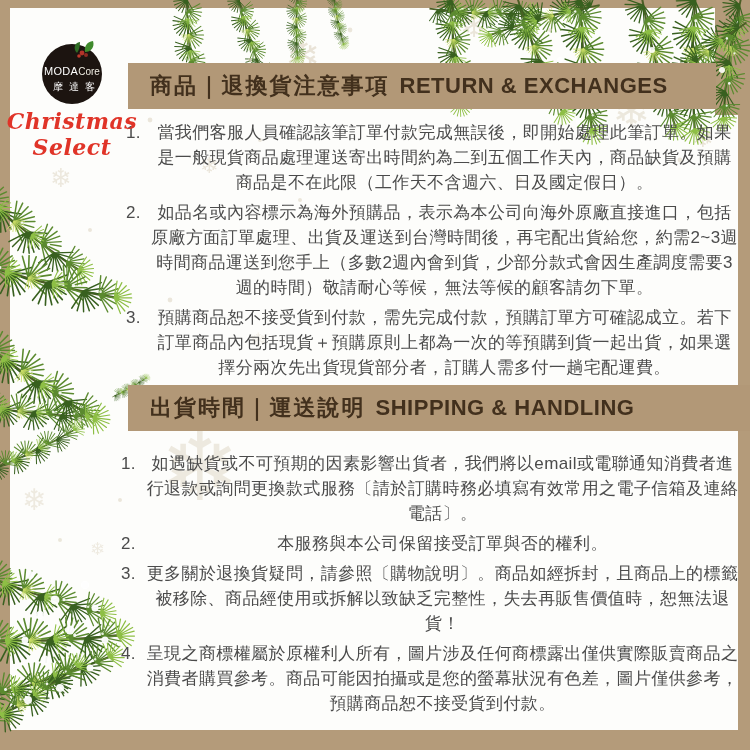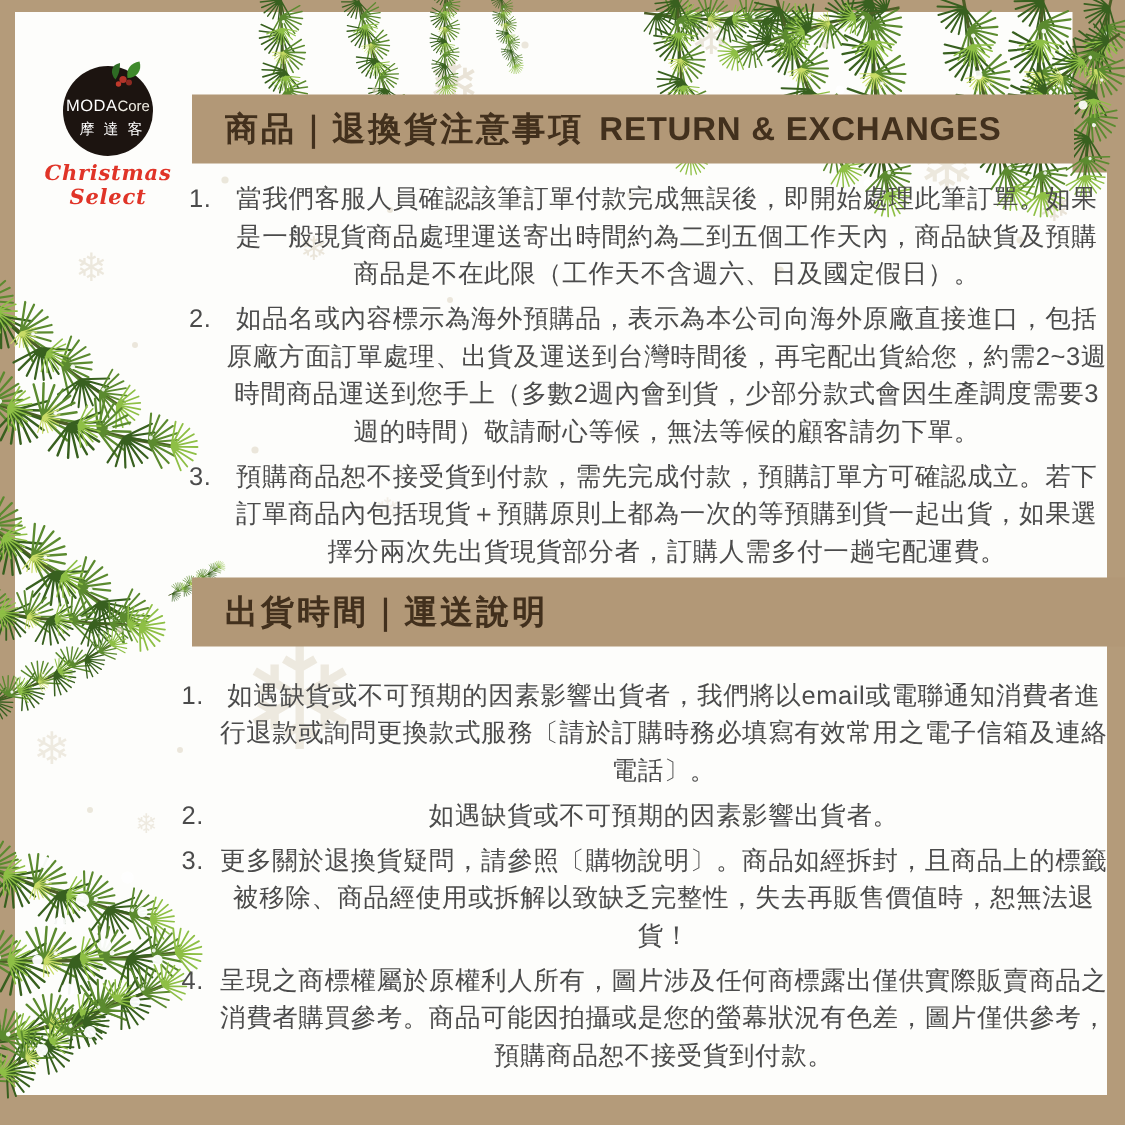--- a/index.html
+++ b/index.html
@@ -23,21 +23,21 @@
   
   .logo{position:absolute;left:6px;top:44px;width:132px;text-align:center;z-index:5;}
   .badge{position:relative;width:60px;height:60px;margin:0 auto;background:#1c1410;border-radius:50%;
          display:flex;flex-direction:column;align-items:center;justify-content:center;}
   .badge .row{line-height:1;margin-top:7px;}
   .badge .moda{color:#ffffff;font-weight:normal;font-size:11px;letter-spacing:0.3px;}
   .badge .core{color:#efece2;font-weight:normal;font-size:10px;}
   .badge .zh{color:#ffffff;font-size:10px;letter-spacing:6px;margin-top:3px;padding-left:10px;line-height:1.2;}
   .badge svg{position:absolute;top:-5px;right:-3px;}
   .tagline{margin-top:4px;font-family:"DejaVu Serif","Liberation Serif",serif;font-style:italic;
-           font-weight:bold;font-size:14px;color:#e03428;letter-spacing:0.5px;}
+           font-weight:bold;font-size:22px;color:#e03428;letter-spacing:0.5px;}
   
   .bar{position:absolute;left:128px;height:46px;background:#b29877;color:#42301d;z-index:4;
        display:flex;align-items:center;padding-left:22px;box-sizing:border-box;
        font-size:22px;font-weight:bold;white-space:nowrap;text-align:center;}
   .bar .zh{letter-spacing:2px;}
   .bar .en{margin-left:10px;letter-spacing:0.5px;}
   #bar1{top:63px;width:588px;}
   #bar2{top:385px;width:688px;}
   
   ol.notice{position:absolute;margin:0;padding:0;list-style:none;counter-reset:n;z-index:4;
@@ -186,21 +186,22 @@
     <span class="en">RETURN &amp; EXCHANGES</span>
   </div>
   <ol class="notice" id="list1">
     <li>當我們客服人員確認該筆訂單付款完成無誤後，即開始處理此筆訂單。如果是一般現貨商品處理運送寄出時間約為二到五個工作天內，商品缺貨及預購商品是不在此限（工作天不含週六、日及國定假日）。</li>
     <li>如品名或內容標示為海外預購品，表示為本公司向海外原廠直接進口，包括原廠方面訂單處理、出貨及運送到台灣時間後，再宅配出貨給您，約需2~3週時間商品運送到您手上（多數2週內會到貨，少部分款式會因生產調度需要3週的時間）敬請耐心等候，無法等候的顧客請勿下單。</li>
     <li>預購商品恕不接受貨到付款，需先完成付款，預購訂單方可確認成立。若下訂單商品內包括現貨＋預購原則上都為一次的等預購到貨一起出貨，如果選擇分兩次先出貨現貨部分者，訂購人需多付一趟宅配運費。</li>
   </ol>
 
   <div class="bar" id="bar2">
     <span class="zh">出貨時間｜運送說明</span>
+    <span class="en">SHIPPING &amp; HANDLING</span>
   </div>
   <ol class="notice" id="list2">
     <li>如遇缺貨或不可預期的因素影響出貨者，我們將以email或電聯通知消費者進行退款或詢問更換款式服務〔請於訂購時務必填寫有效常用之電子信箱及連絡電話〕。</li>
-    <li>如遇缺貨或不可預期的因素影響出貨者。</li>
+    <li>本服務與本公司保留接受訂單與否的權利。</li>
     <li>更多關於退換貨疑問，請參照〔購物說明〕。商品如經拆封，且商品上的標籤被移除、商品經使用或拆解以致缺乏完整性，失去再販售價值時，恕無法退貨！</li>
     <li>呈現之商標權屬於原權利人所有，圖片涉及任何商標露出僅供實際販賣商品之消費者購買參考。商品可能因拍攝或是您的螢幕狀況有色差，圖片僅供參考，預購商品恕不接受貨到付款。</li>
   </ol>
 
 </div>
 
 </body></html>

